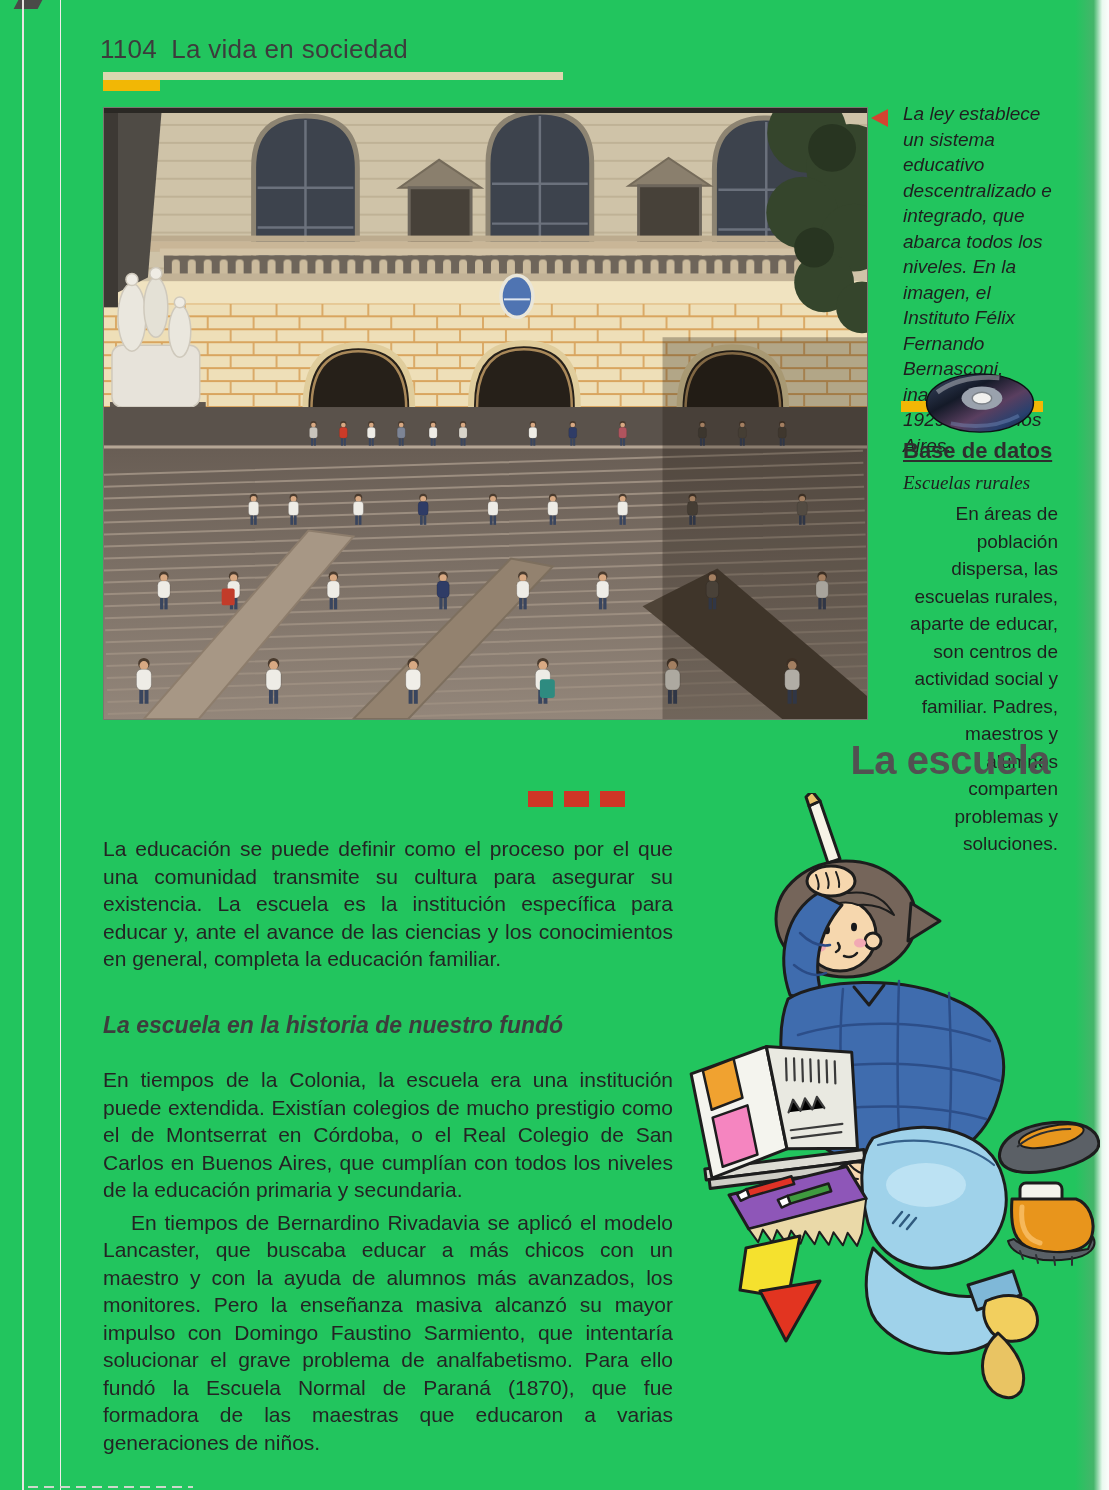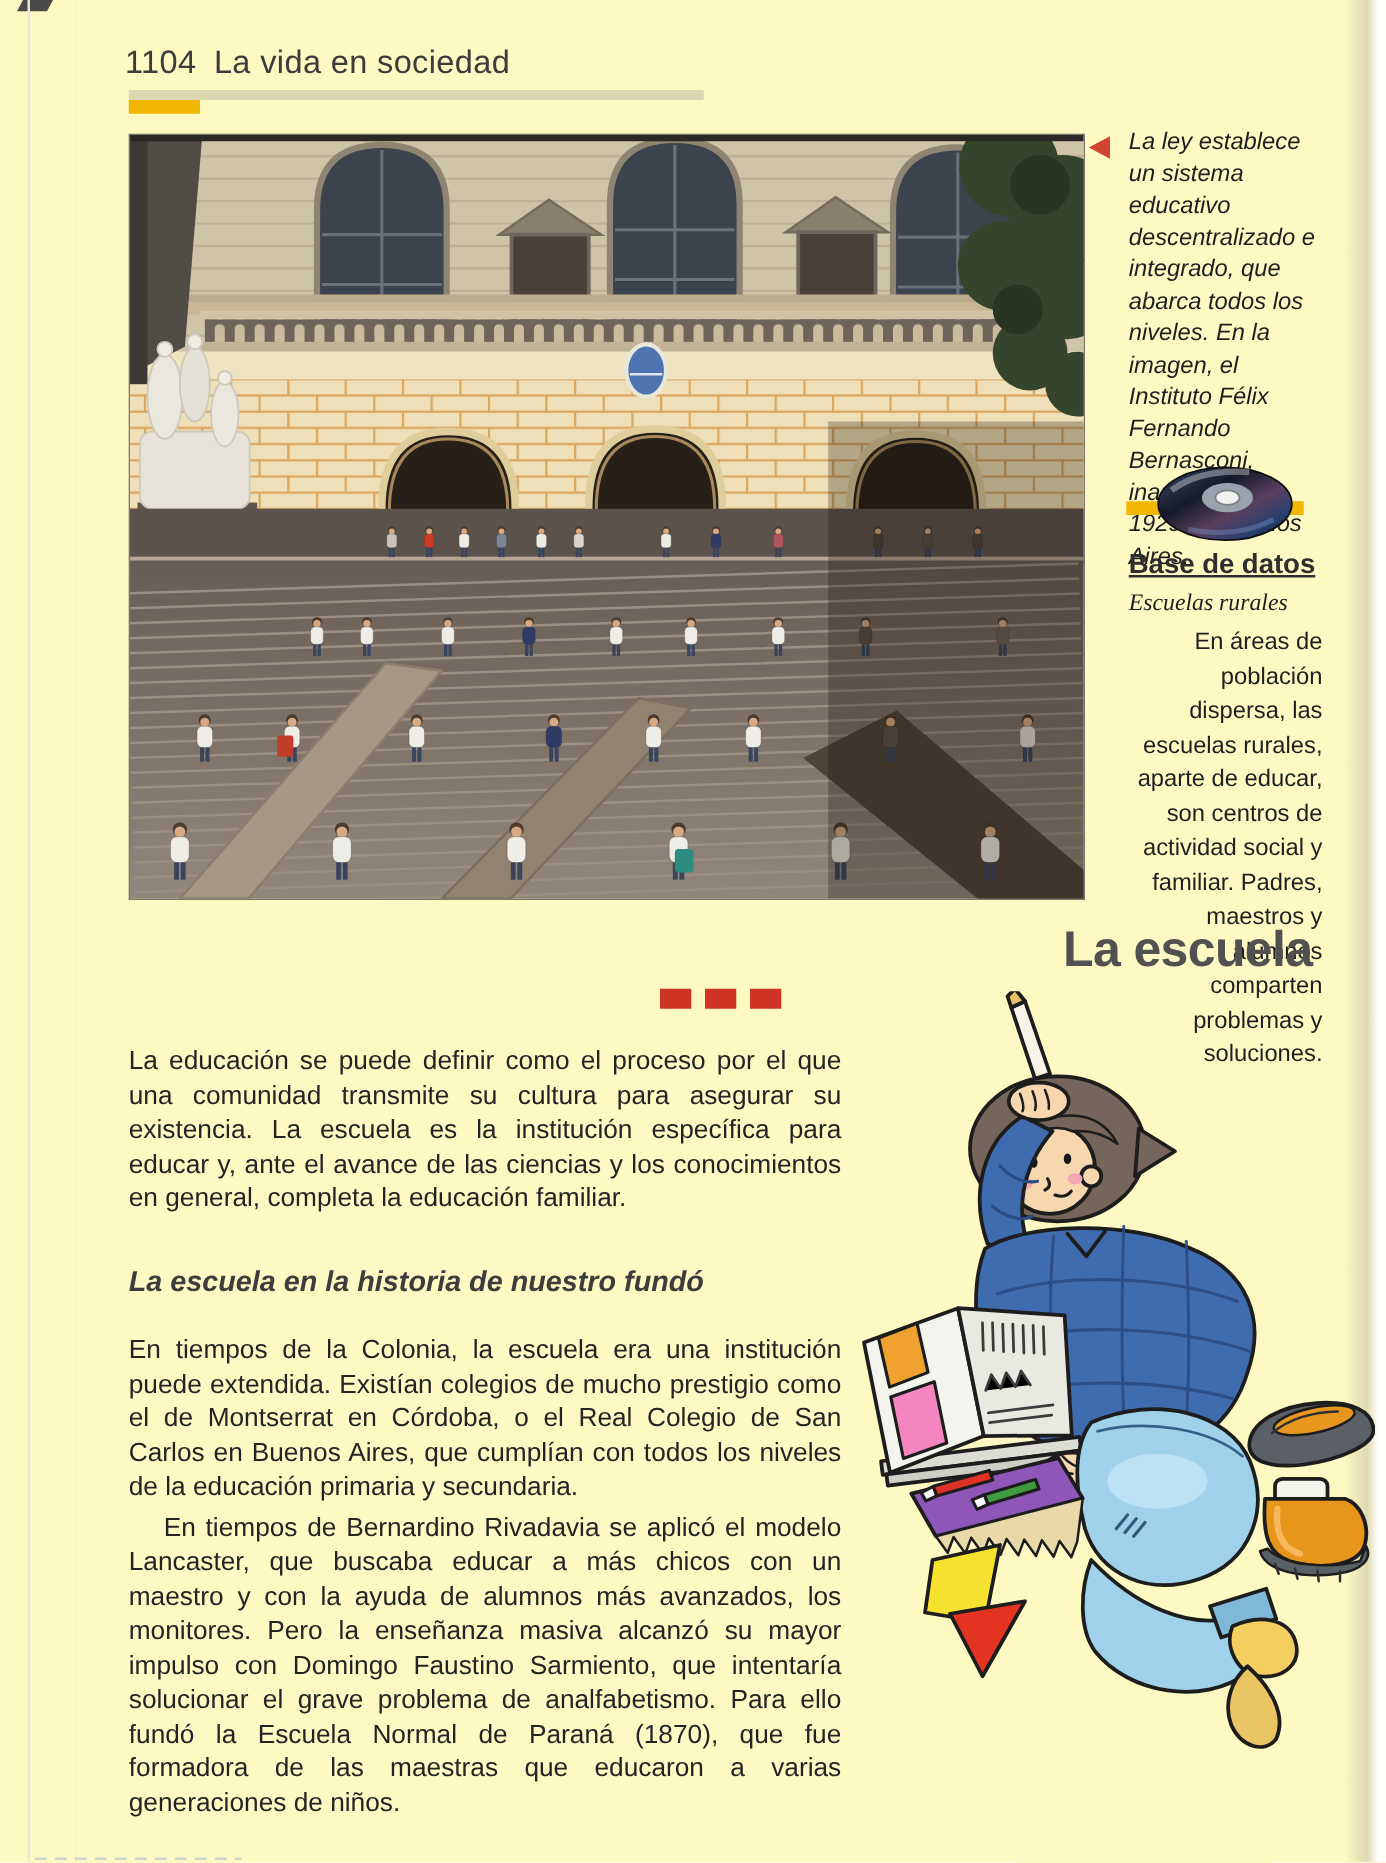--- a/index.html
+++ b/index.html
@@ -1,20 +1,20 @@
 <!DOCTYPE html>
 <html><head>
 <meta charset="utf-8">
 <style>
   * { margin:0; padding:0; box-sizing:border-box; }
   html,body { width:1109px; }
   body { font-family:"Liberation Sans", sans-serif; background:#ffffff; }
   .page {
     position:relative; width:1109px; height:1490px;
-    background:#fef9c3; overflow:hidden; color:#262626;
+    background:#22c55e; overflow:hidden; color:#262626;
   }
   
   .edge-line-left { position:absolute; left:22px; top:0; width:2px; height:1490px; background:#e7e5e1; }
   .edge-line-left2 { position:absolute; left:60px; top:0; width:1px; height:1490px; background:#f0eeea; }
   .corner-mark { position:absolute; left:16px; top:0; width:24px; height:9px; background:#4a4a48; transform:skewX(-28deg); }
   .edge-shadow-right { position:absolute; right:0; top:0; width:34px; height:1490px;
     background:linear-gradient(to right, rgba(255,255,255,0), rgba(150,145,135,0.30) 55%, rgba(255,255,255,0.9) 80%, #fdfdfc); }
   .bottom-dashes { position:absolute; left:28px; top:1486px; width:165px; height:2px;
     background:repeating-linear-gradient(to right,#ccd8cb 0 10px, transparent 10px 16px); }
 

